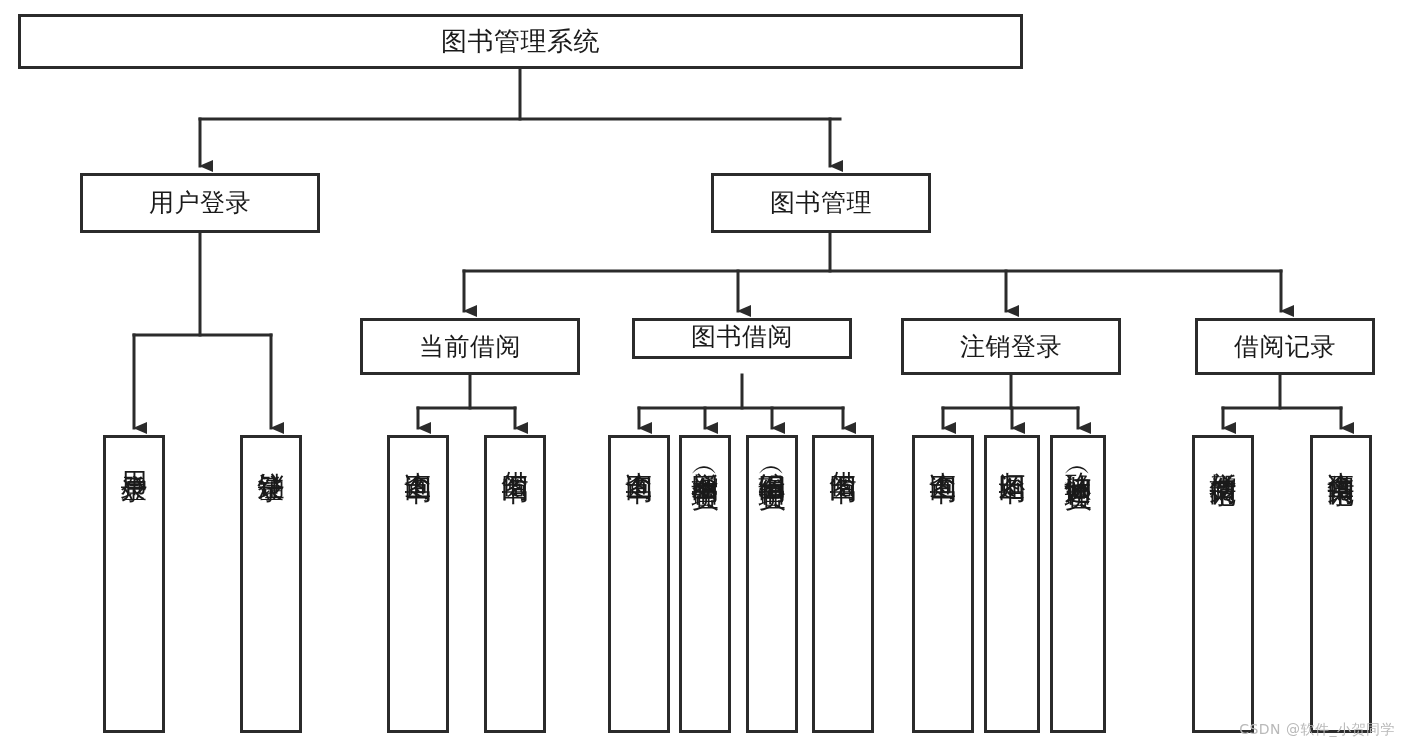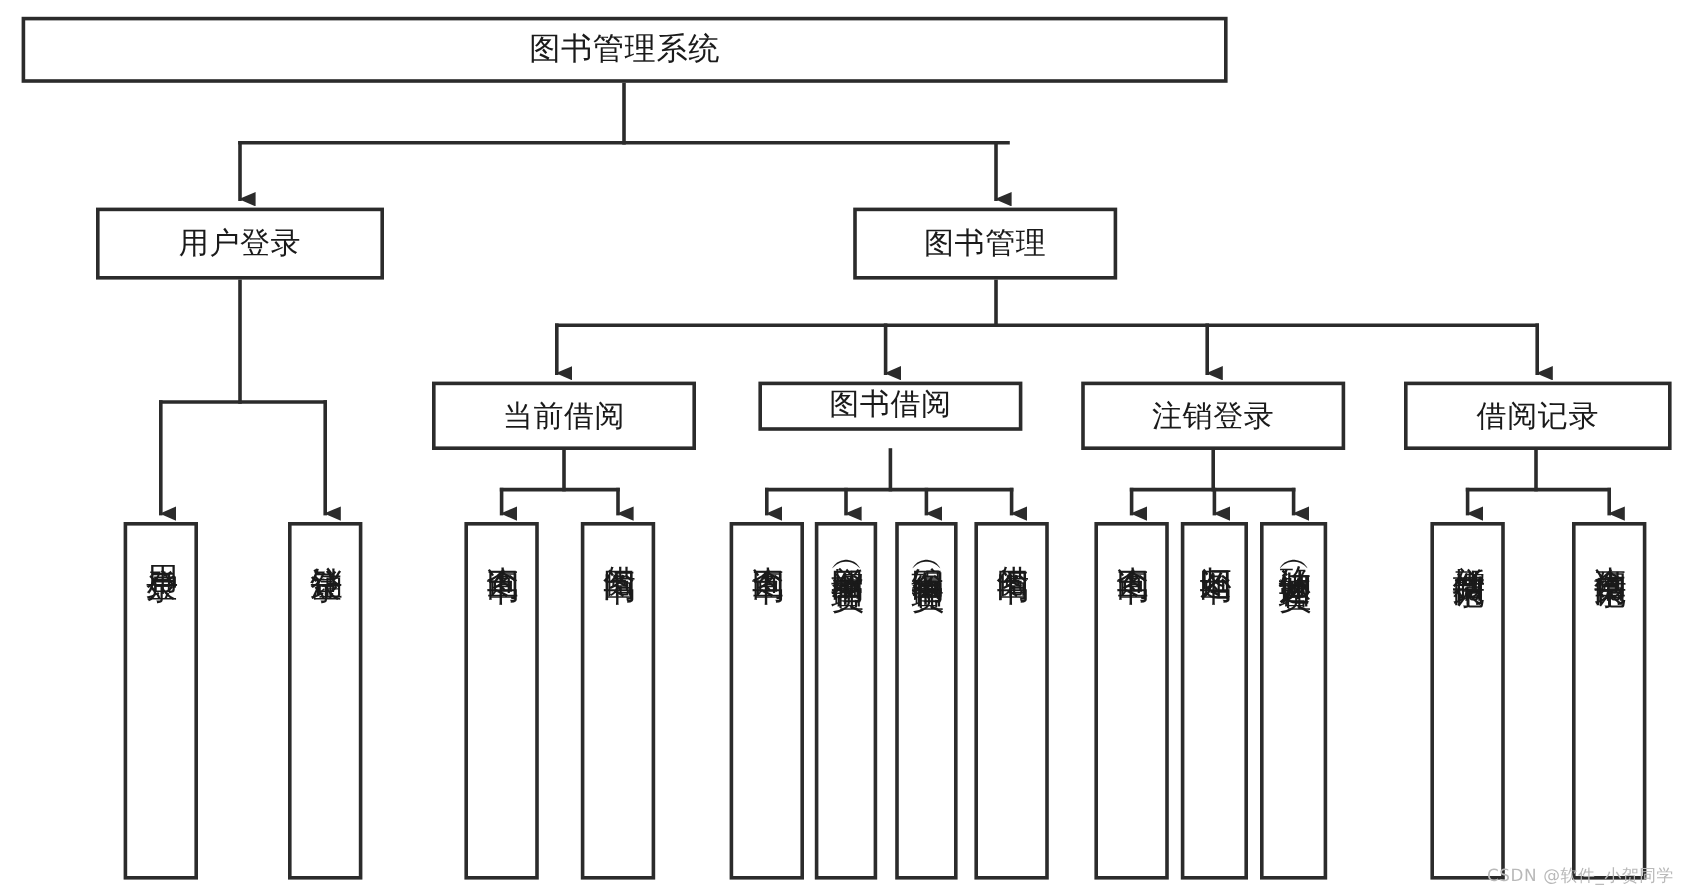--- a/index.html
+++ b/index.html
@@ -146,21 +146,21 @@
 
   <div class="node horizontal" style="left:360px; top:318px; width:220px; height:57px;">
     <span class="label">当前借阅</span>
   </div>
   <div class="node horizontal" style="left:632px; top:318px; width:220px; height:41px;font-family:Liberation Mono, monospace;">
     <span class="label">图书借阅</span>
   </div>
   <div class="node horizontal" style="left:901px; top:318px; width:220px; height:57px;">
     <span class="label">注销登录</span>
   </div>
-  <div class="node horizontal" style="left:1170px; top:318px; width:223px; height:57px;">
+  <div class="node horizontal" style="left:1195px; top:318px; width:180px; height:57px;">
     <span class="label">借阅记录</span>
   </div>
 
   <div class="node leaf" style="left:103px; top:435px; width:62px; height:298px;">
     <span class="label">用户登录</span>
   </div>
   <div class="node leaf" style="left:240px; top:435px; width:62px; height:298px;">
     <span class="label">注销登录</span>
   </div>
   <div class="node leaf" style="left:387px; top:435px; width:62px; height:298px;">

